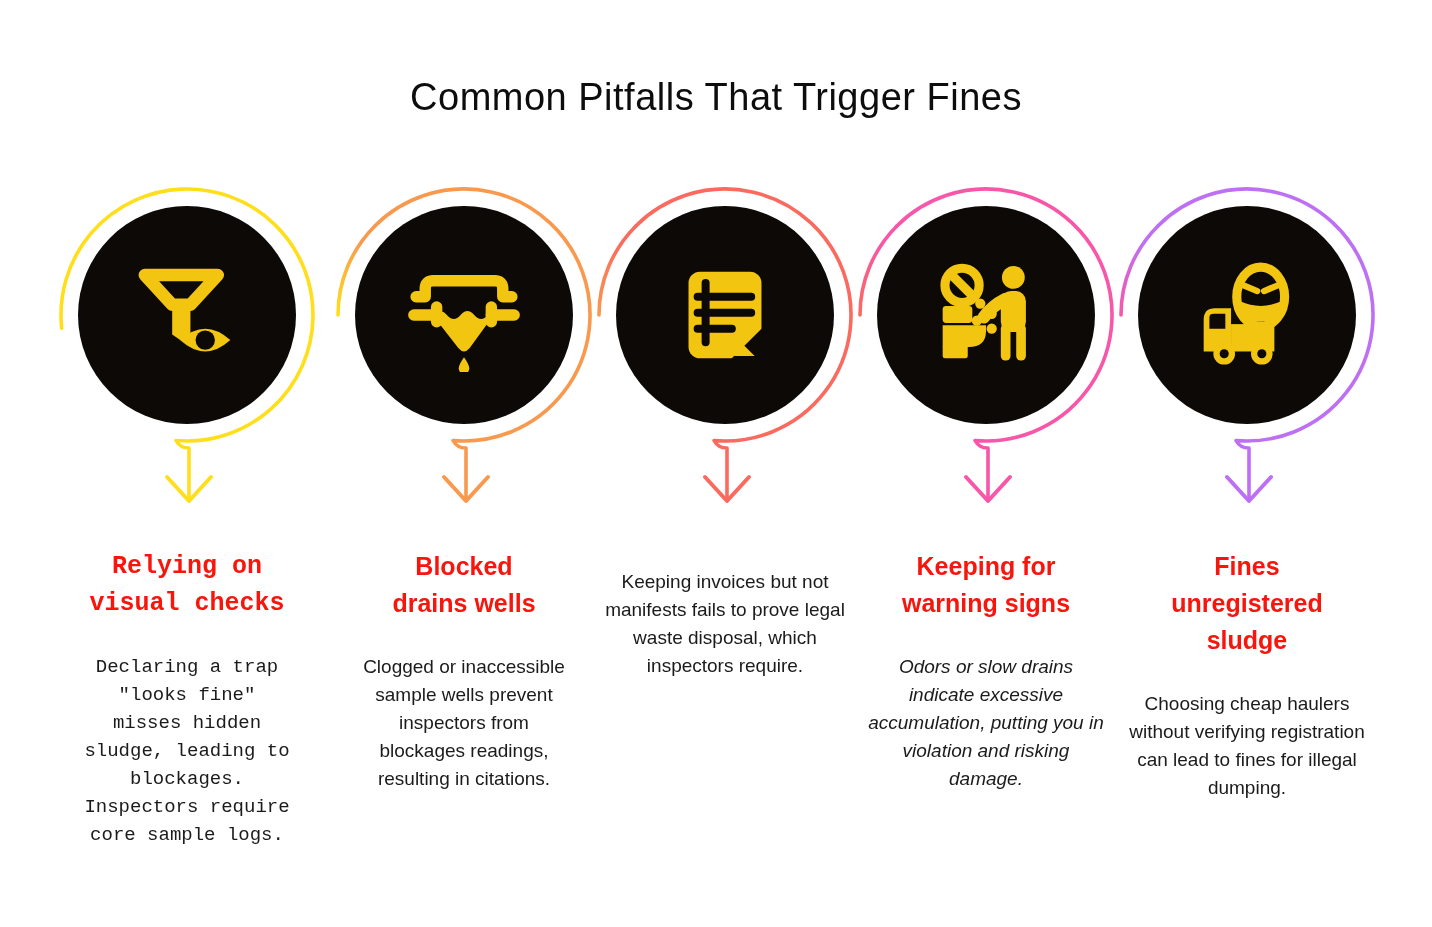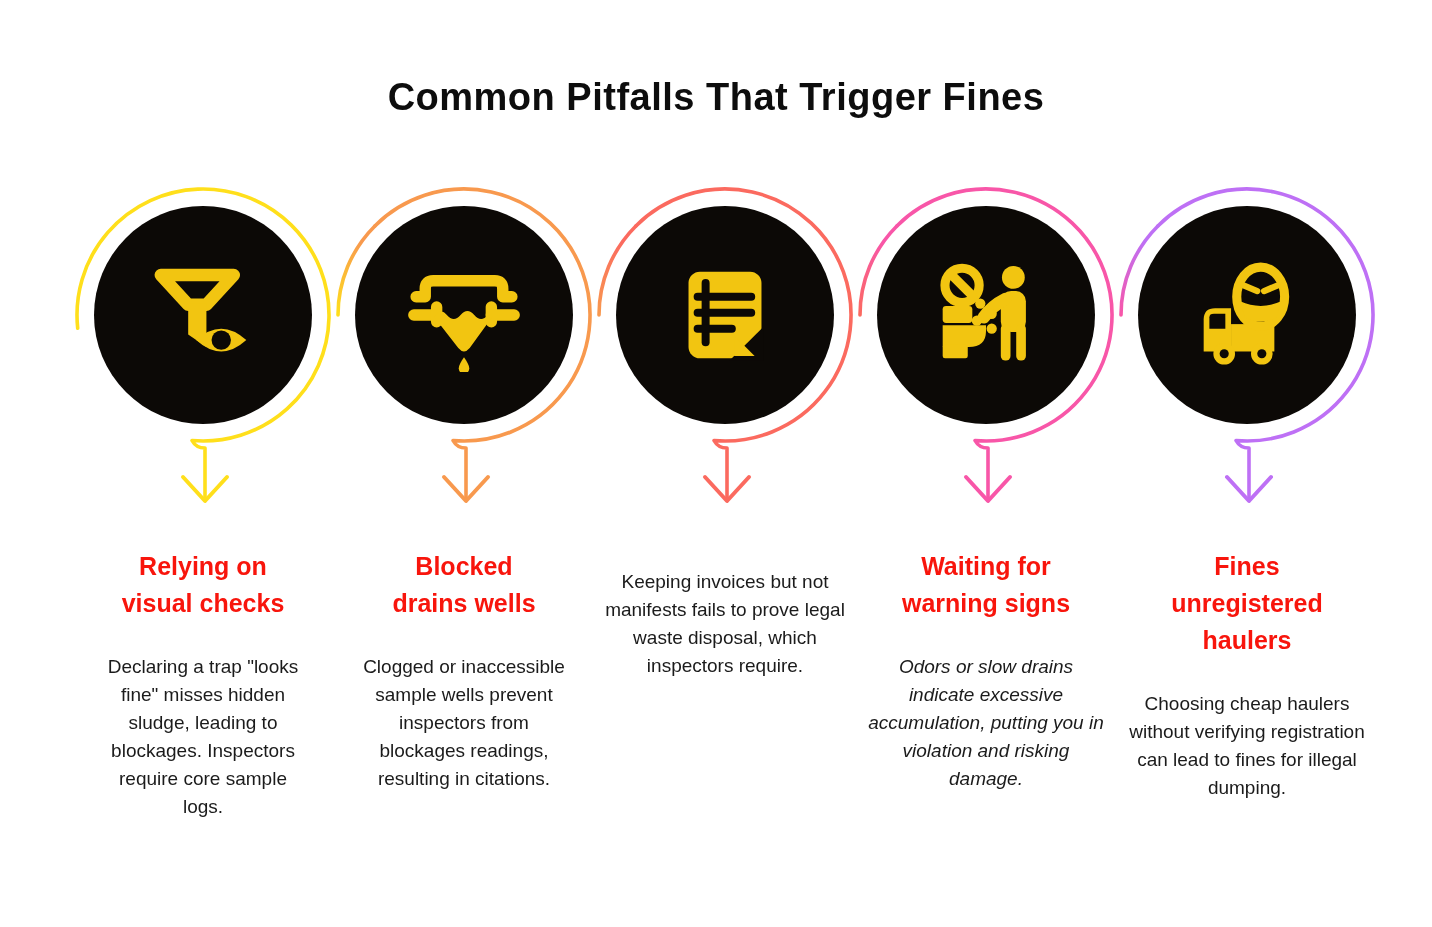--- a/index.html
+++ b/index.html
@@ -8,31 +8,31 @@
   .canvas {
     position: relative;
     width: 1432px; height: 927px;
     background: #ffffff;
     overflow: hidden;
   }
   .title {
     position: absolute;
     top: 76px; left: 0; width: 100%;
     text-align: center;
-    font-size: 38px; font-weight: bold;
+    font-size: 38px; font-weight: normal;
     color: #0d0d0d;
     letter-spacing: 0.5px;
   }
   .col {
     position: absolute;
     top: 180px;
     width: 262px;
     text-align: center;
   }
-  .col0 { left: 72px; }
+  .col0 { left: 56px; font-family: Liberation Mono, monospace; }
   .col1 { left: 333px; }
   .col2 { left: 594px; }
   .col3 { left: 855px; }
   .col4 { left: 1116px; }
   .graphic { width: 262px; height: 340px; }
   .graphic svg { display:block; }
   .heading {
     margin-top: 28px;
     font-size: 25px;
     line-height: 37px;
@@ -166,21 +166,21 @@
     <rect x="63" y="58" width="8.5" height="32" rx="4" fill="#f2c511"></rect>
     <rect x="76.5" y="58" width="8.5" height="32" rx="4" fill="#f2c511"></rect>
     <circle cx="45" cy="40" r="4.5" fill="#f2c511"></circle>
     <circle cx="55" cy="49" r="4.5" fill="#f2c511"></circle>
     <circle cx="42" cy="55" r="4.5" fill="#f2c511"></circle>
     <circle cx="55" cy="62" r="4.5" fill="#f2c511"></circle>
           </svg>
   </svg>
       </div>
     <h2 class="heading">
-      <span>Waiting for</span>
+      <span>Keeping for</span>
       <span>warning signs</span>
       <span></span>
     </h2>
     <p class="desc">Odors or slow drains indicate excessive accumulation, putting you in violation and risking damage.</p>
   </div>
 
   <div class="col col4">
     <div class="graphic">
         <svg width="262" height="340" viewBox="0 0 262 340" xmlns="http://www.w3.org/2000/svg">
     <defs>
@@ -204,18 +204,18 @@
     <circle cx="30" cy="84" r="9.5" fill="#f2c511"></circle>
     <circle cx="30" cy="84" r="4" fill="#0c0906"></circle>
     <circle cx="63" cy="84" r="9.5" fill="#f2c511"></circle>
     <circle cx="63" cy="84" r="4" fill="#0c0906"></circle>
           </svg>
   </svg>
       </div>
     <h2 class="heading">
       <span>Fines</span>
       <span>unregistered</span>
-      <span>haulers</span>
+      <span>sludge</span>
     </h2>
     <p class="desc">Choosing cheap haulers without verifying registration can lead to fines for illegal dumping.</p>
   </div>
 
 </div>
 
 </body></html>

